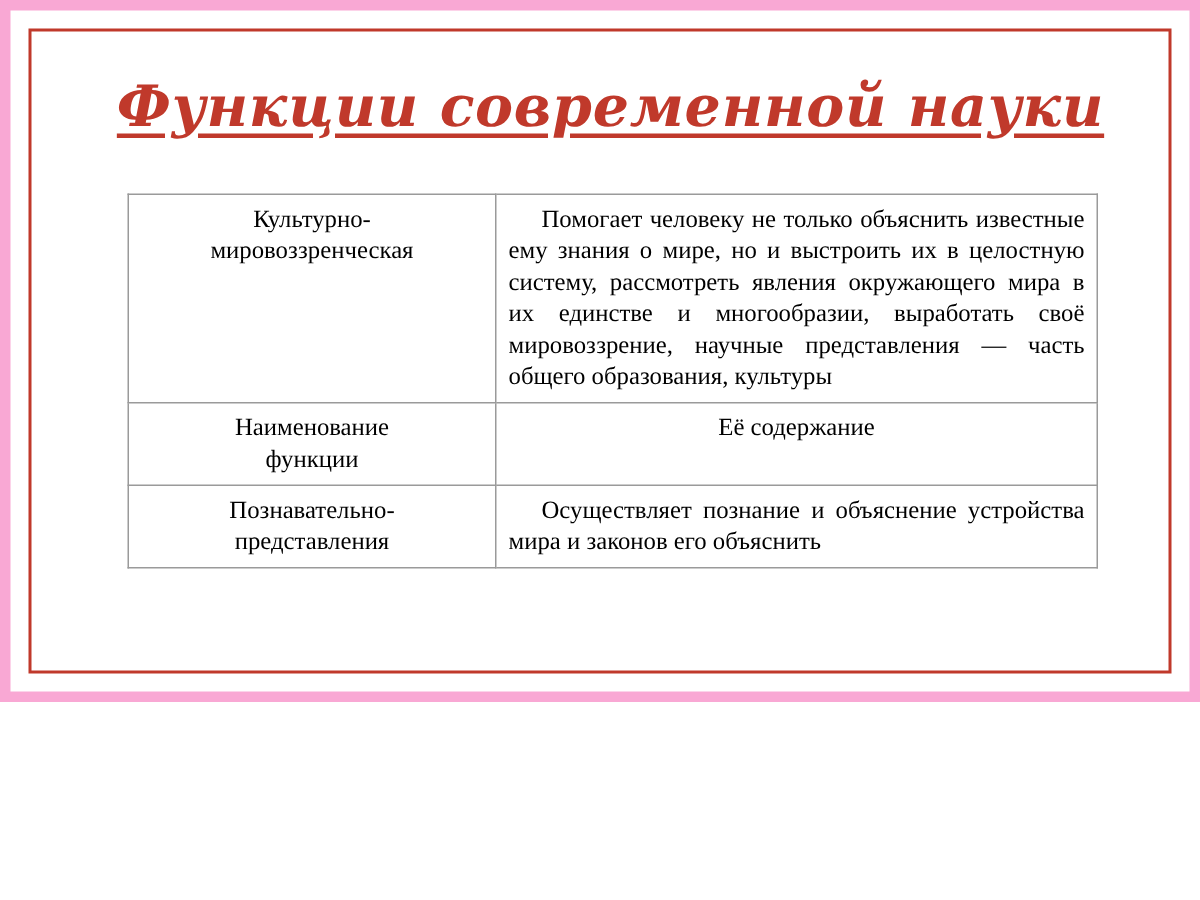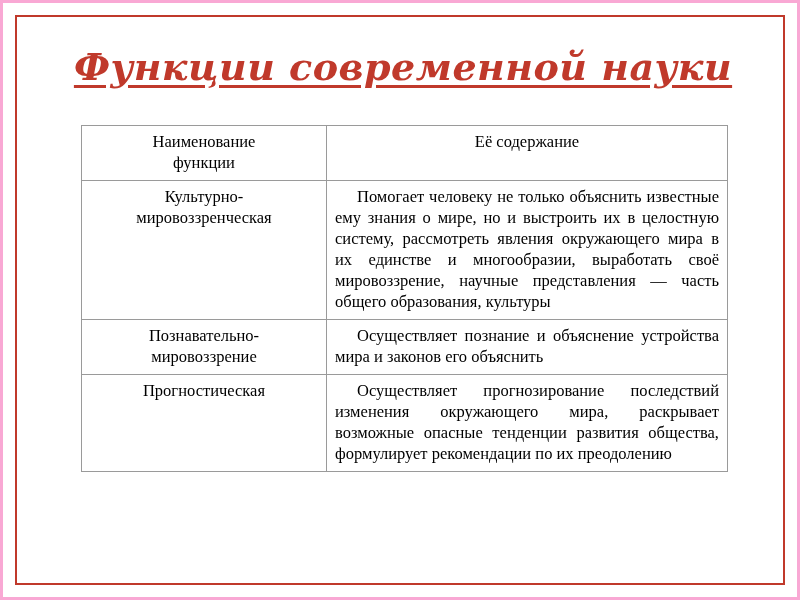--- a/index.html
+++ b/index.html
@@ -9,24 +9,24 @@
   body {
     width: 800px;
     height: 600px;
     background: #ffffff;
     font-family: "Liberation Serif", serif;
     overflow: hidden;
   }
   .slide {
     position: relative;
     width: 800px;
-    height: 600px;
+    height: 468px;
     box-sizing: border-box;
     background: #ffffff;
-    border: 3px solid #f9a8d4;
+    border: 7px solid #f9a8d4;
   }
   .slide-frame {
     position: absolute;
     left: 12px;
     top: 12px;
     right: 12px;
     bottom: 12px;
     border: 2px solid #c0392b;
     box-sizing: border-box;
     pointer-events: none;
@@ -98,46 +98,40 @@
   <div class="title">Функции современной науки</div>
 
   <div class="table-wrap">
     <table class="fn">
       <colgroup>
         <col class="c1">
         <col class="c2">
       </colgroup>
       <tbody>
         <tr>
+          <td class="cell-name">
+            <div>Культурно-</div>
+            <div>мировоззренческая</div>
+          </td>
+          <td class="cell-content"><span class="indent"></span><span>Помогает человеку не только объяснить известные ему знания о мире, но и выстроить их в целостную систему, рассмотреть явления окружающего мира в их единстве и многообразии, выработать своё мировоззрение, научные представления — часть общего образования, культуры</span></td>
+        </tr>
+
+        <tr>
           <td class="head-cell">
             <div>Наименование</div>
             <div>функции</div>
           </td>
           <td class="head-cell">Её содержание</td>
         </tr>
 
         <tr>
           <td class="cell-name">
-            <div>Культурно-</div>
-            <div>мировоззренческая</div>
-          </td>
-          <td class="cell-content"><span class="indent"></span><span>Помогает человеку не только объяснить известные ему знания о мире, но и выстроить их в целостную систему, рассмотреть явления окружающего мира в их единстве и многообразии, выработать своё мировоззрение, научные представления — часть общего образования, культуры</span></td>
-        </tr>
-
-        <tr>
-          <td class="cell-name">
             <div>Познавательно-</div>
-            <div>мировоззрение</div>
+            <div>представления</div>
           </td>
           <td class="cell-content"><span class="indent"></span><span>Осуществляет познание и объяснение устройства мира и законов его объяснить</span></td>
         </tr>
 
-        <tr>
-          <td class="cell-name">
-            <div>Прогностическая</div>
-          </td>
-          <td class="cell-content"><span class="indent"></span><span>Осуществляет прогнозирование последствий изменения окружающего мира, раскрывает возможные опасные тенденции развития общества, формулирует рекомендации по их преодолению</span></td>
-        </tr>
       </tbody>
     </table>
   </div>
 
 </div>
 
 </body></html>

